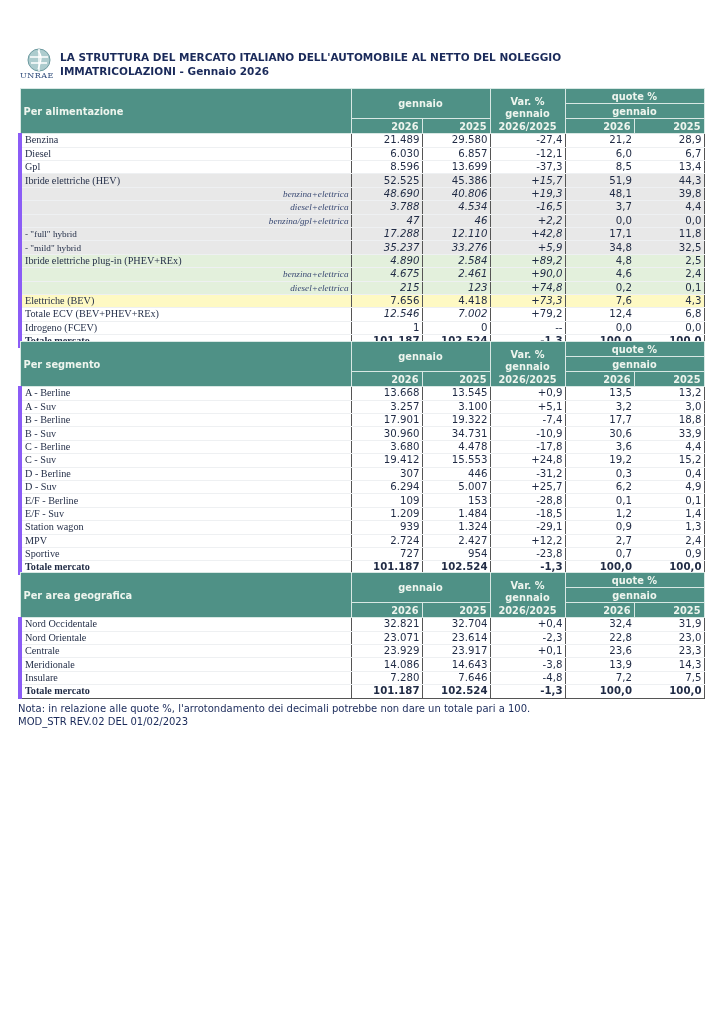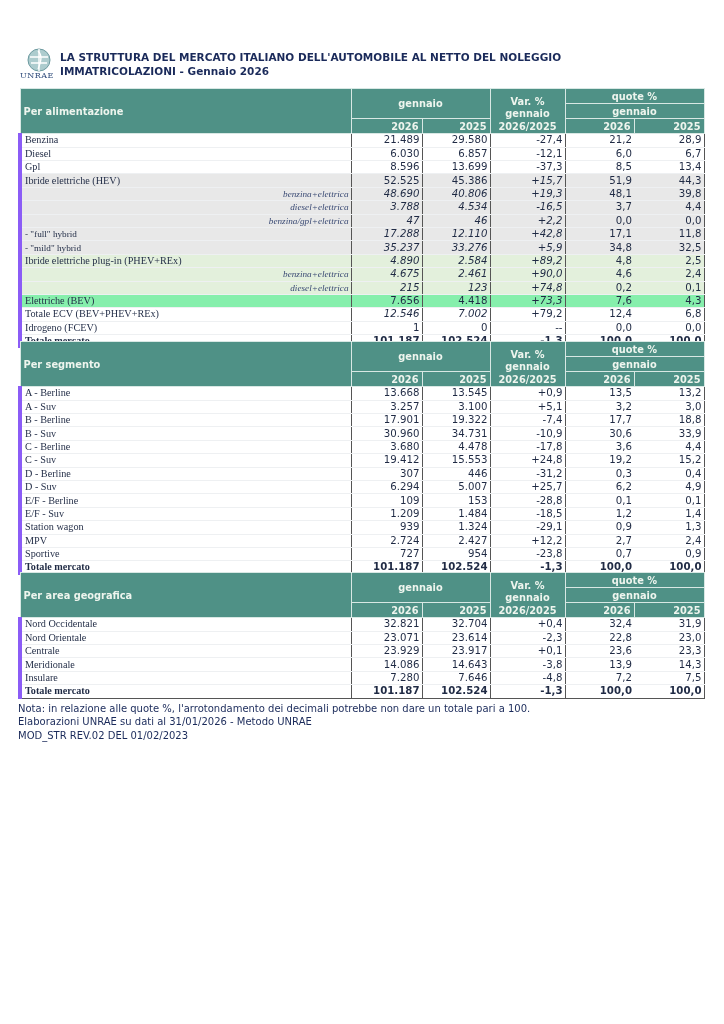--- a/index.html
+++ b/index.html
@@ -18,21 +18,21 @@
   th.yr { text-align:right; border-top:1px solid #d8e8e4; }
   th.var { vertical-align:top; line-height:12.4px; padding-top:7px; }
   td { height:12.4px; line-height:12px; padding:0 2px 0 3px; white-space:nowrap;
        border-bottom:1px solid #eef0f2; }
   td.n { text-align:right; }
   td.lab { border-left:4px solid #8b5cf6; border-right:1px solid #555;font-family:Liberation Serif, serif; }
   td.v { border-right:1px solid #555; border-left:1px solid #555; }
   td.q5 { border-right:1px solid #555; }
   tr.grey td { background:#e8e8e8; }
   tr.green td { background:#e3f0dc; }
-  tr.blue td { background:#86efac; }
+  tr.blue td { background:#fef9c3; }
   tr.sub td.lab { text-align:right; font-style:italic; font-size:9.2px; color:#3a4a74; }
   tr.small td.lab { font-size:9.2px; }
   tr.tot td { font-weight:bold; border-bottom:1px solid #555; }
   tr.tot td { font-weight:bold; }
   .notes { position:absolute; left:18px; top:702px; font-size:10px; line-height:13.4px; color:#1a2a5a; }
 </style>
 </head>
 <body>
 
 <div class="logo">
@@ -435,15 +435,14 @@
       <td class="n v">-1,3</td>
       <td class="n">100,0</td>
       <td class="n q5">100,0</td>
         </tr>
       </tbody>
     </table>
   </div>
 
 <div class="notes">
   <div>Nota: in relazione alle quote %, l'arrotondamento dei decimali potrebbe non dare un totale pari a 100.</div>
-  <div>Elaborazioni UNRAE su dati al 31/01/2026 - Metodo UNRAE</div>
   <div>MOD_STR REV.02 DEL 01/02/2023</div>
 </div>
 
 </body></html>

